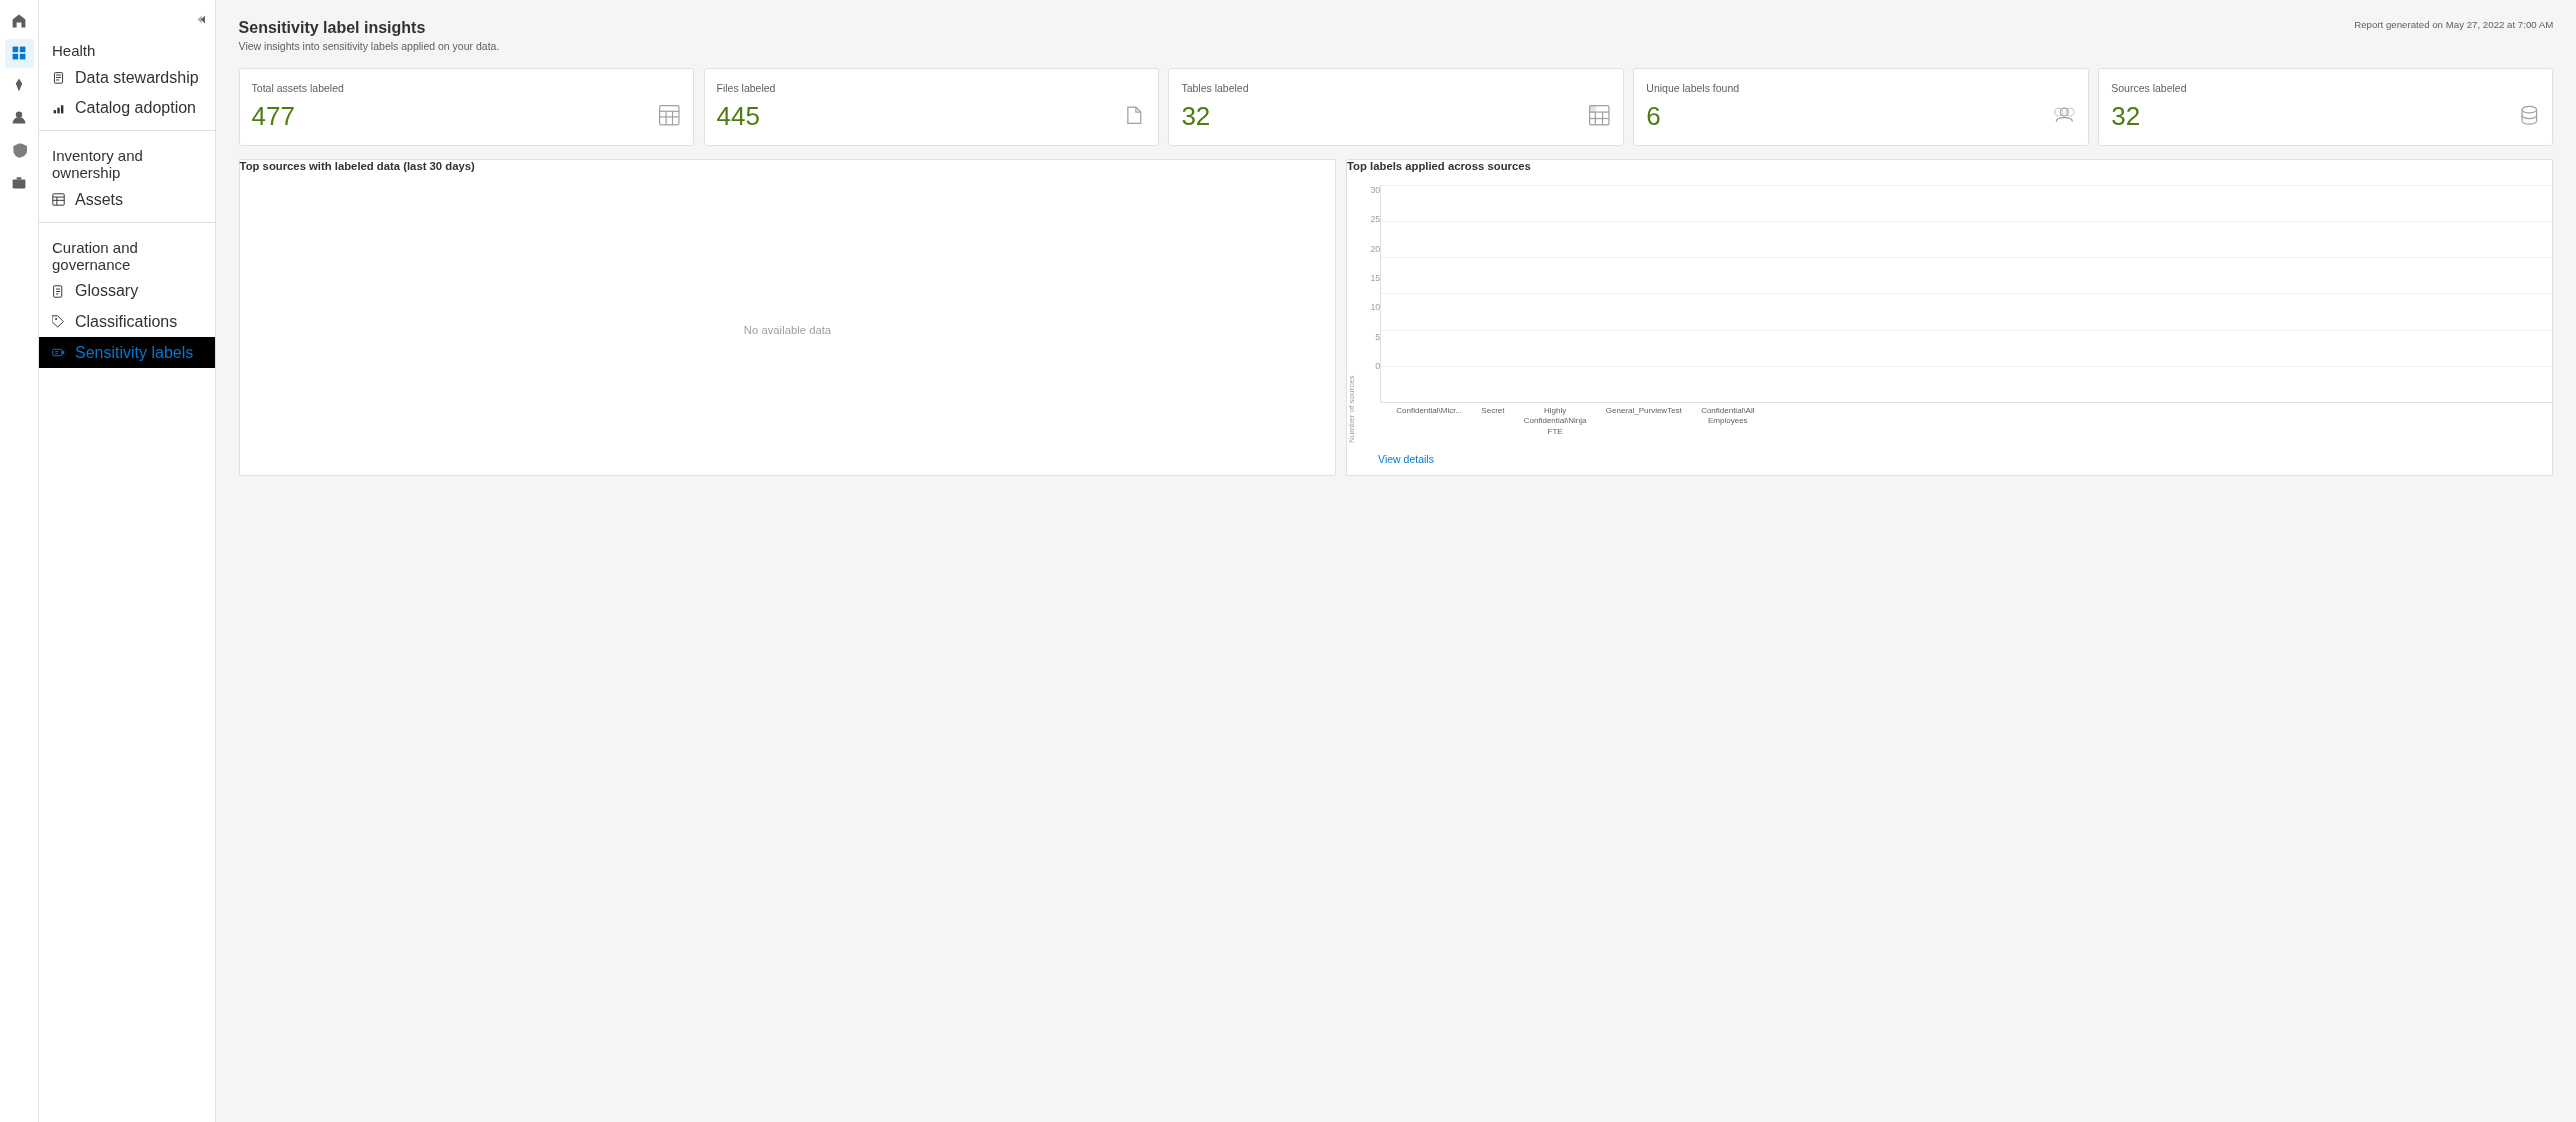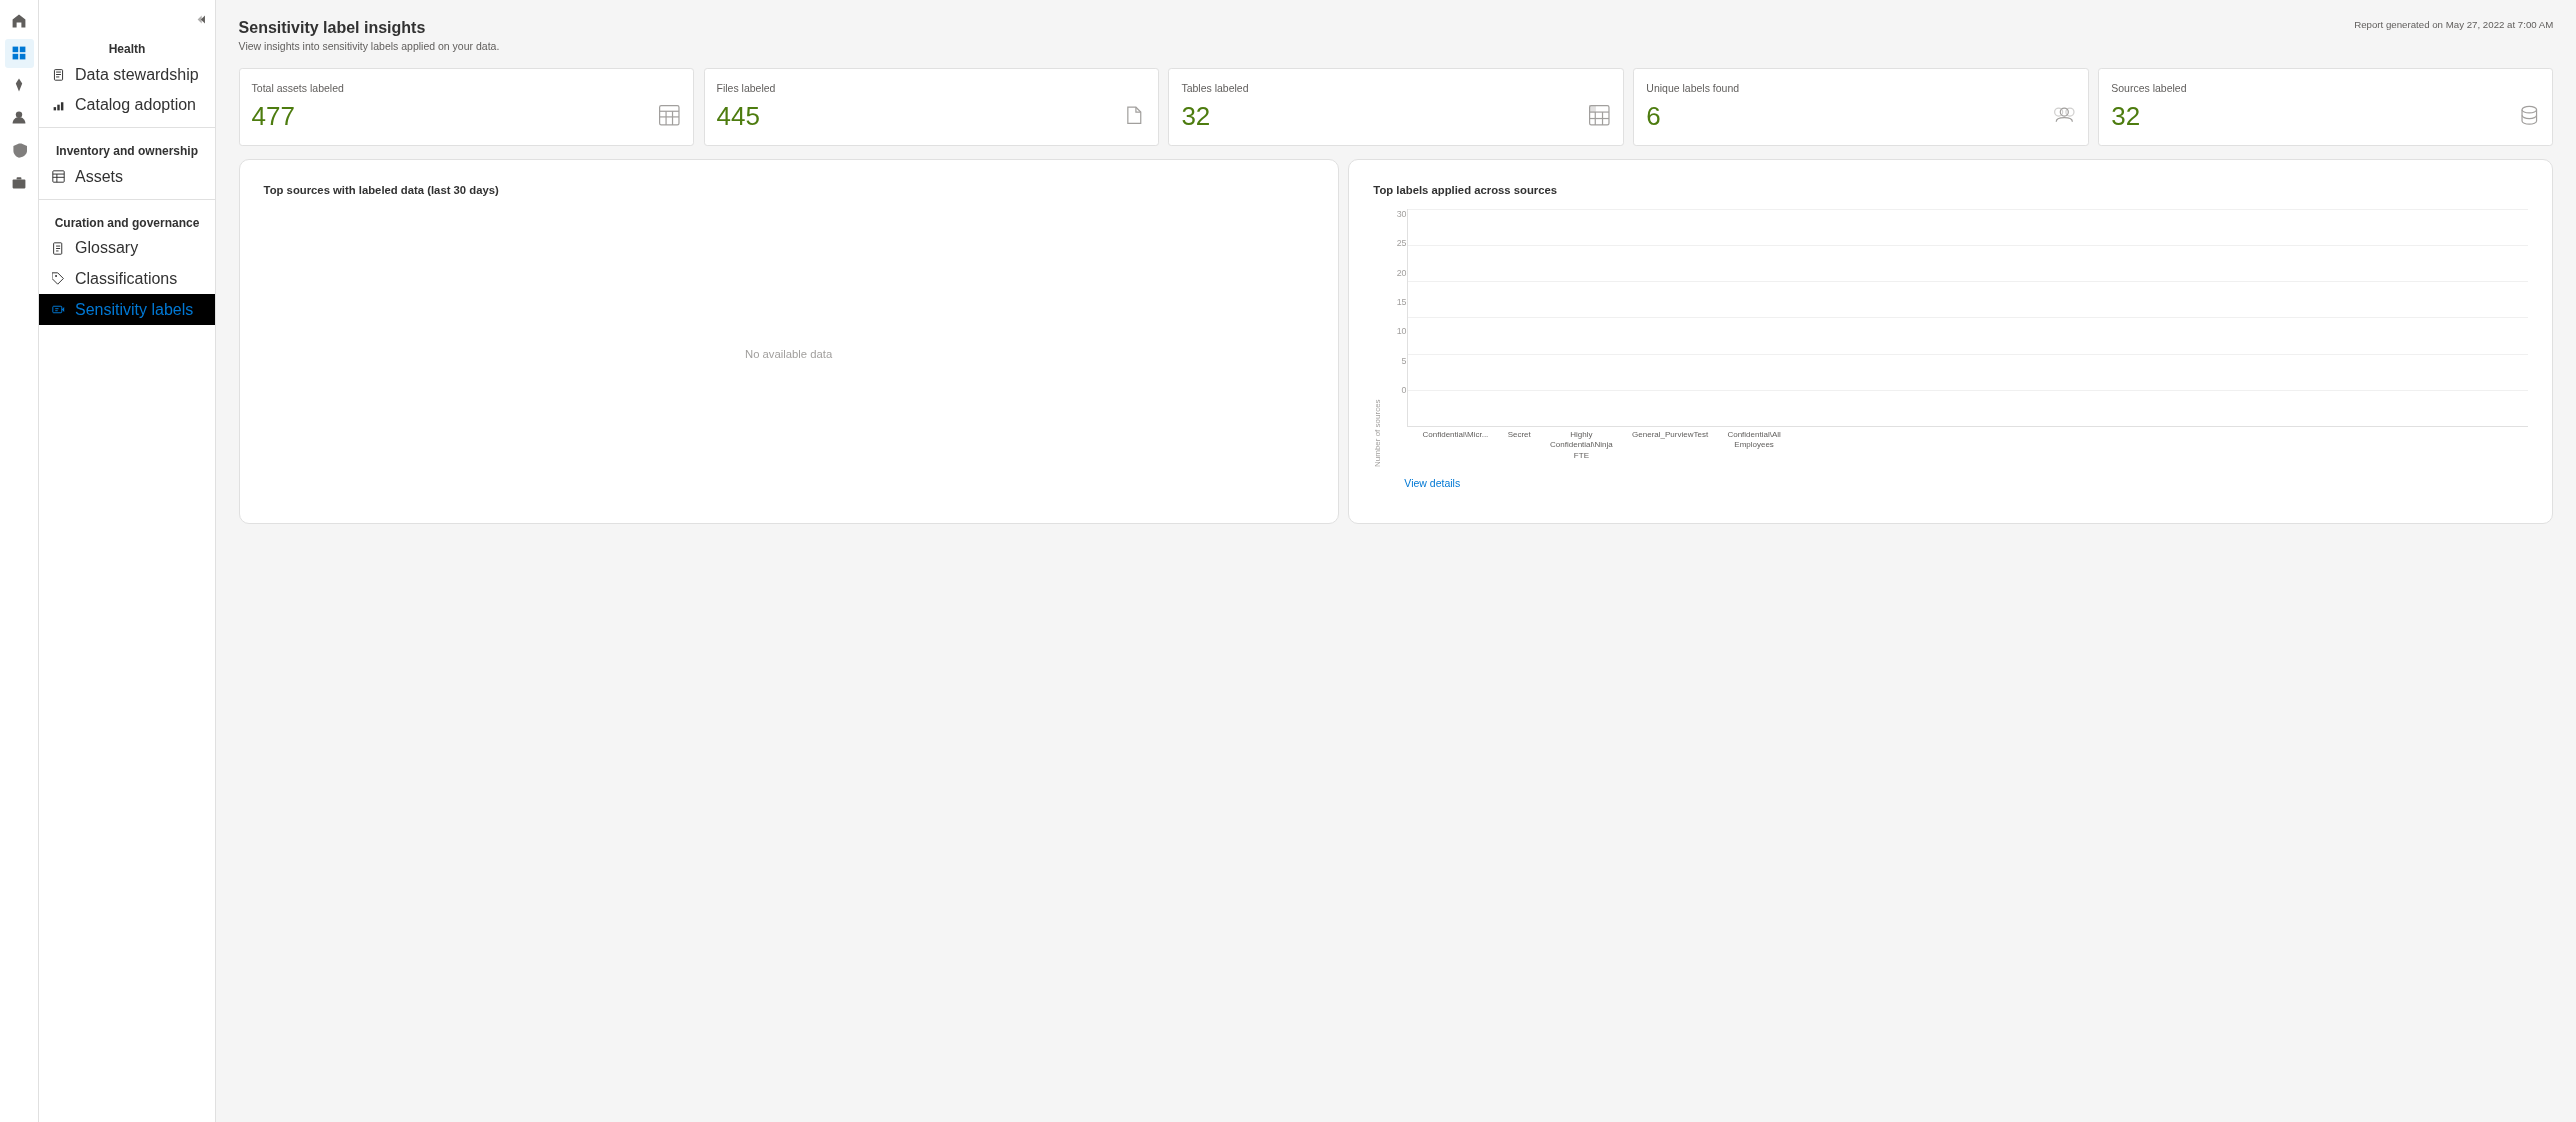--- a/index.html
+++ b/index.html
@@ -40,25 +40,24 @@
       overflow-y: auto;
     }
     .sidebar-toggle {
       display: flex;
       justify-content: flex-end;
       padding: 3.2px 6.4px 6.4px;
     }
     .sidebar-toggle svg { width: 13px; height: 13px; color: #605e5c; cursor: pointer; }
 
     .sidebar-section-label {
-      font-size: 12px;
-      font-weight: 700;
+      font-size: 15px;
+      font-weight: 400;
       color: #323232;
       padding: 9.7px 13px 3.2px;
-      text-align: center;
     }
     .sidebar-item {
       display: flex;
       align-items: center;
       gap: 10px;
       padding: 6.4px 13px;
       cursor: pointer;
       color: #323232;
       font-size: 16px;
       border-radius: 0;
@@ -133,22 +132,22 @@
     .metric-icon svg { width: 22.6px; height: 22.6px; }
 
     
     .charts-row {
       display: flex;
       gap: 9.7px;
     }
     .chart-card {
       background: #fff;
       border: 0.8px solid #e0e0e0;
-      border-radius: 10px;
-      padding: 24px;
+      border-radius: 1px;
+      padding: 0;
     }
     .chart-card.left { flex: 1; }
     .chart-card.right { flex: 1.1; }
     .chart-title {
       font-size: 11.3px;
       font-weight: 600;
       color: #323232;
       margin-bottom: 13px;
     }
     .no-data {

